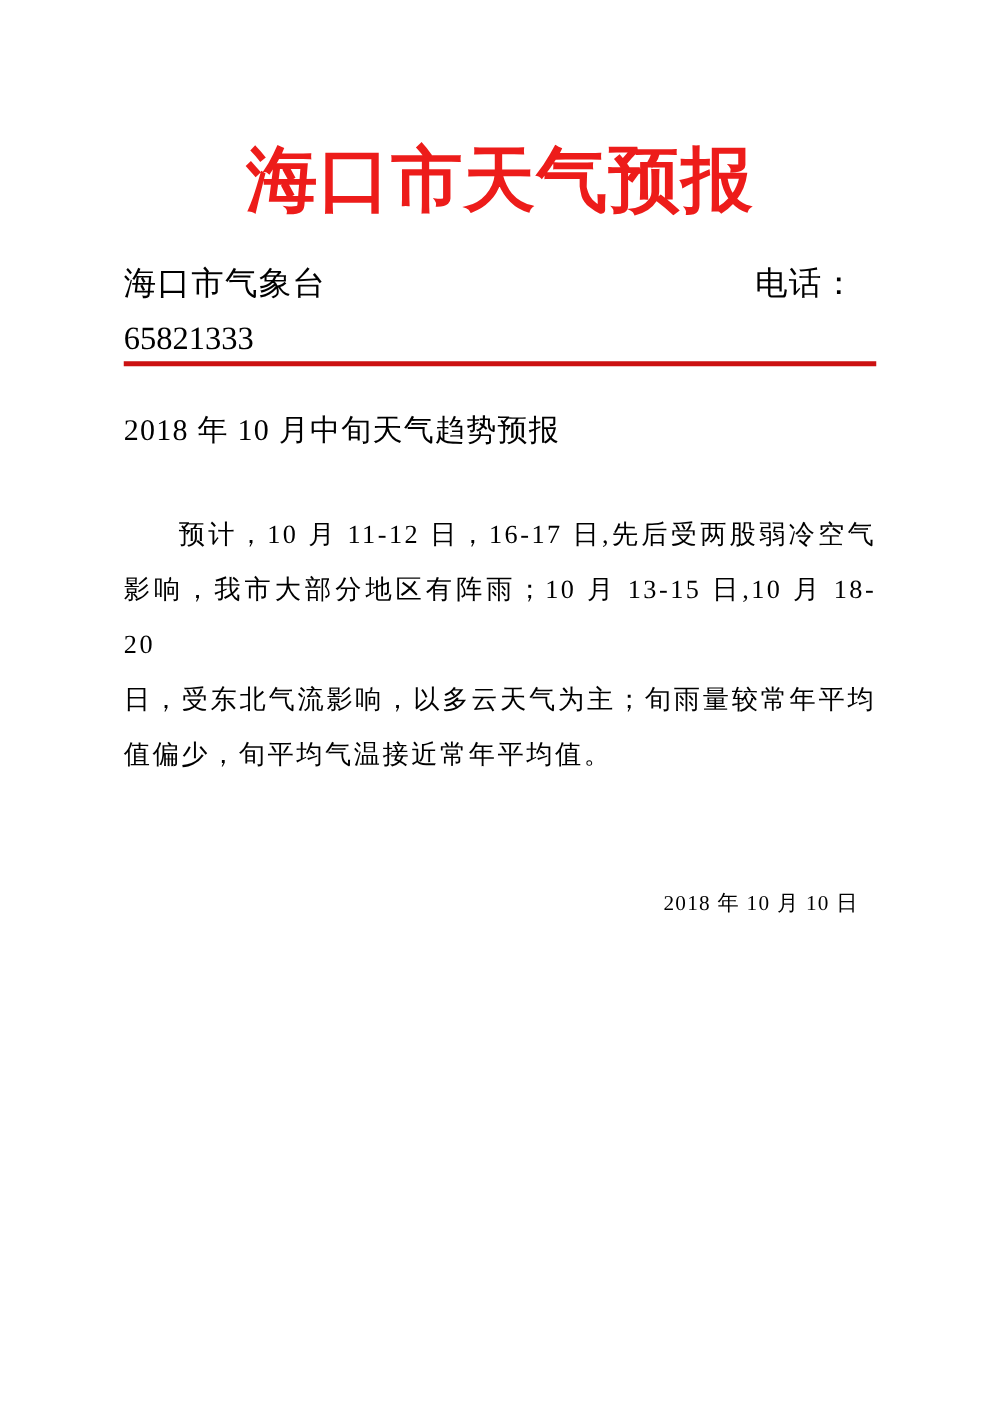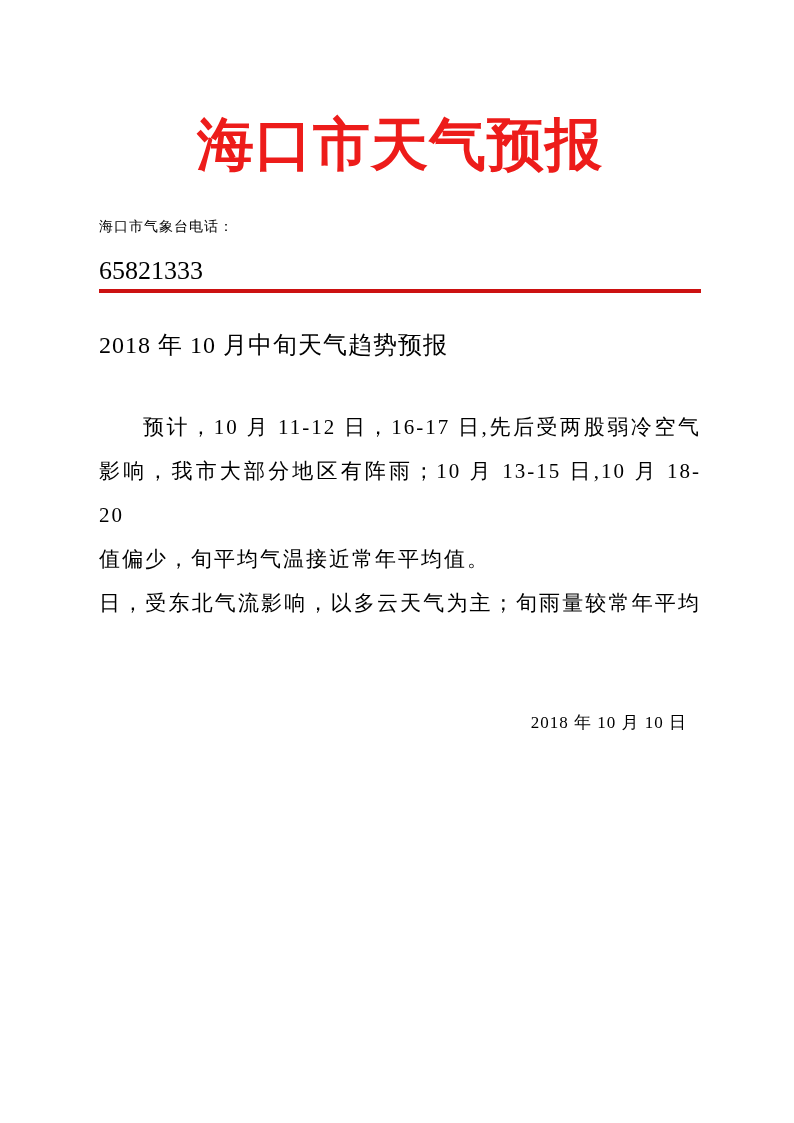--- a/index.html
+++ b/index.html
@@ -28,26 +28,27 @@
     font-weight: 700;
     font-size: 57px;
     line-height: 76px;
     letter-spacing: 1px;
     color: #ed1c1a;
     text-align: center;
     white-space: nowrap;
   }
   .info-row {
     display: flex;
+    justify-content: space-between;
     margin-top: 32px;
-    font-size: 14px;
+    font-size: 26px;
     line-height: 26px;
     letter-spacing: 1px;
   }
-  .info-right { }
+  .info-right { margin-right: 16px; }
   .phone-number {
     margin-top: 18px;
     font-size: 26px;
     line-height: 26px;
   }
   .header-rule {
     margin-top: 5px;
     border-bottom: 4px solid #cc1111;
     height: 0;
   }
@@ -107,21 +108,21 @@
 
     <div class="phone-number">65821333</div>
 
     <div class="header-rule"></div>
 
     <div class="report-heading">2018 年 10 月中旬天气趋势预报</div>
 
     <div class="para">
       <div class="line just indent">预计，10 月 11-12 日，16-17 日,先后受两股弱冷空气</div>
       <div class="line just">影响，我市大部分地区有阵雨；10 月 13-15 日,10 月 18-20</div>
+      <div class="line just">日，受东北气流影响，以多云天气为主；旬雨量较常年平均</div>
       <div class="line">值偏少，旬平均气温接近常年平均值。</div>
-      <div class="line just">日，受东北气流影响，以多云天气为主；旬雨量较常年平均</div>
     </div>
 
 
     <div class="date-line">2018 年 10 月 10 日</div>
 
   </div>
 </div>
 
 </body></html>

